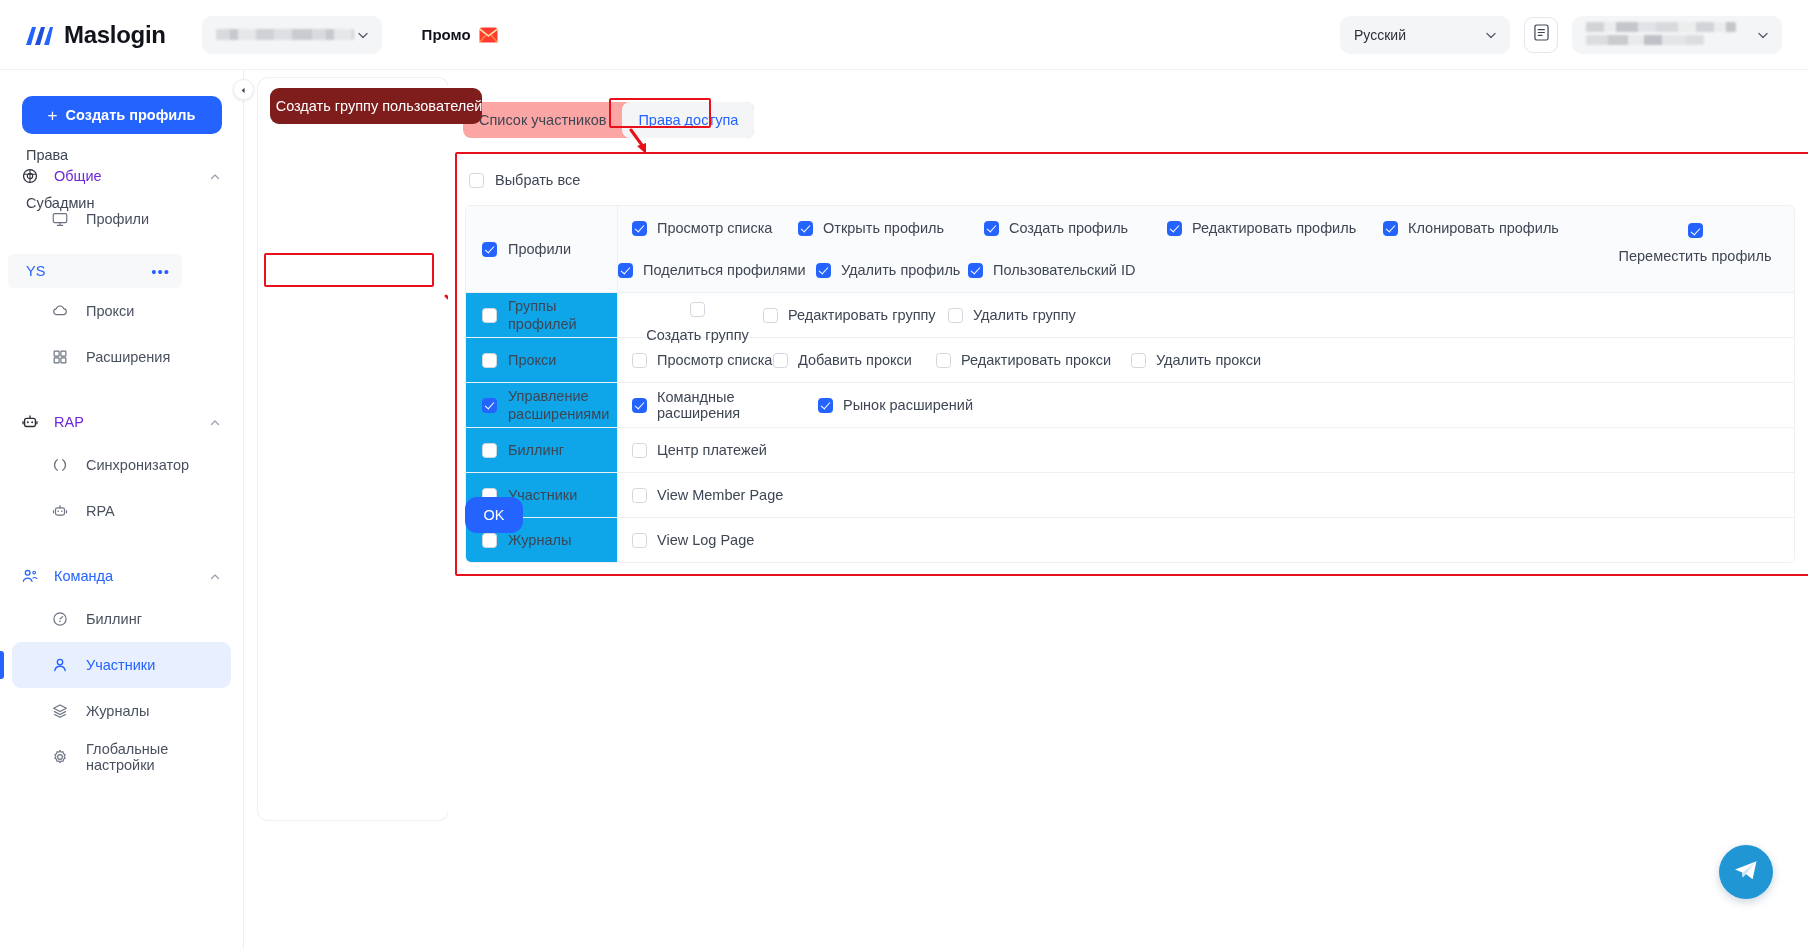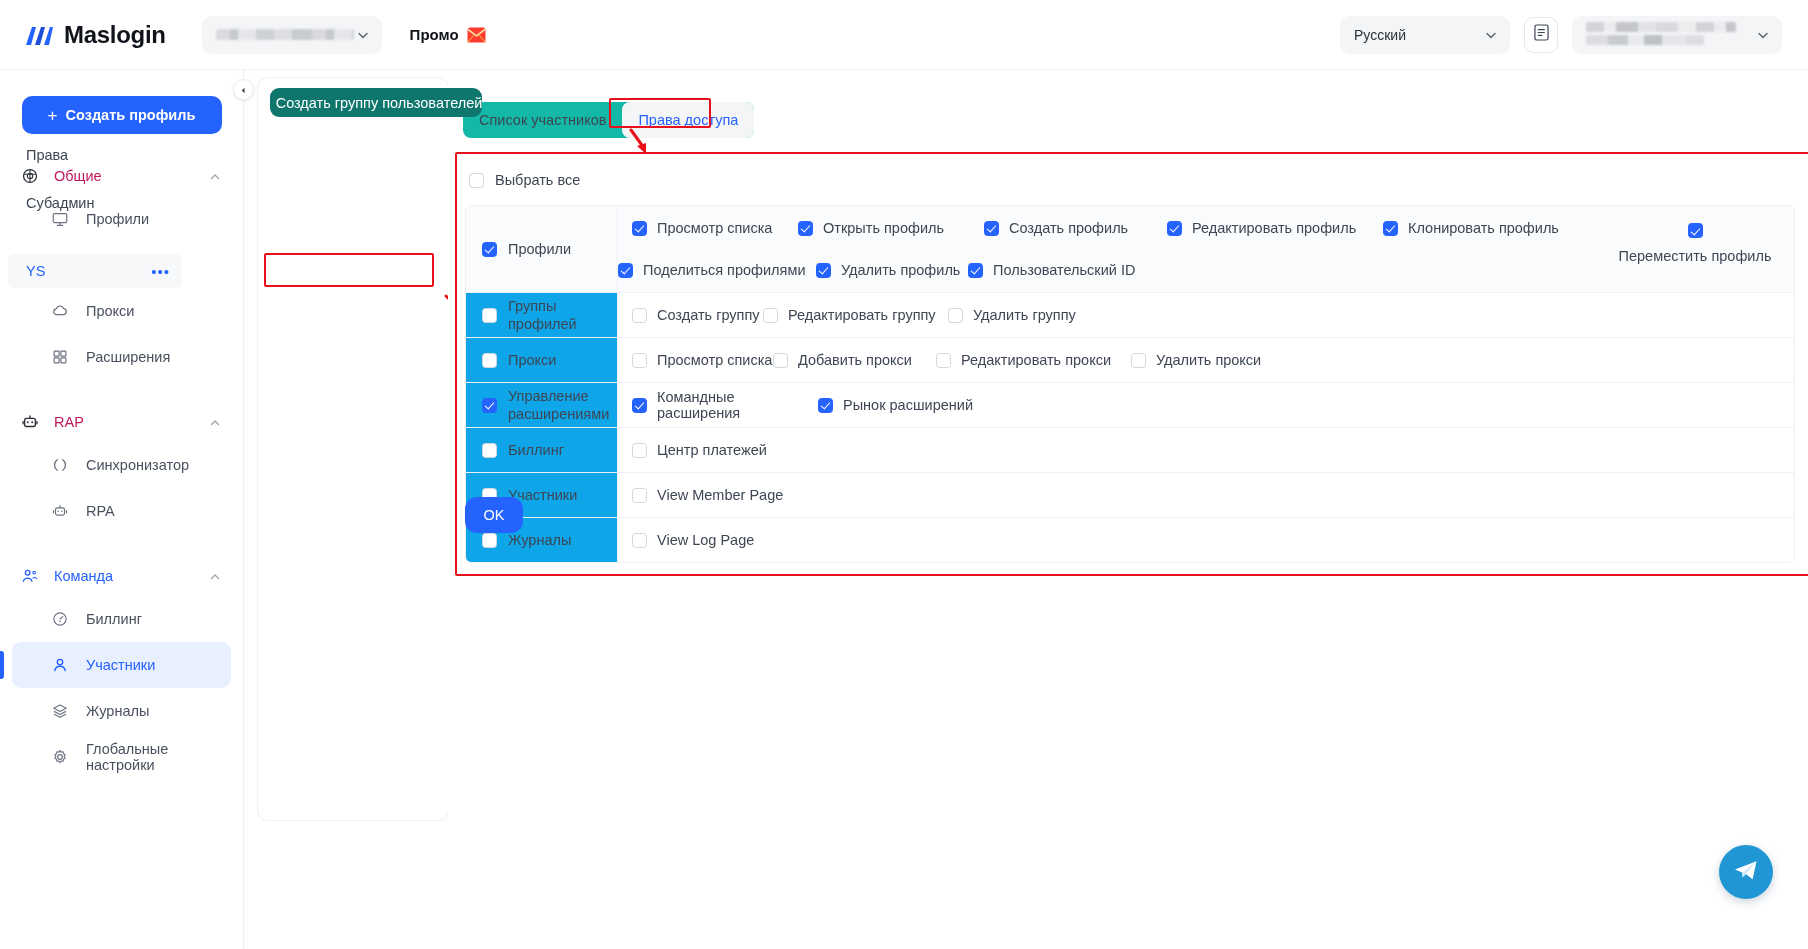--- a/index.html
+++ b/index.html
@@ -36,21 +36,21 @@
     filter: blur(1.1px);
   }
   .redact.w1 { width: 138px; }
   .redact2 { width: 150px; height: 26px; display:flex; flex-direction:column; gap:3px; }
   .redact2 i { display:block; height: 10px; border-radius:2px; filter: blur(1.2px);
      background: repeating-linear-gradient(90deg,#d3d4d8 0,#d3d4d8 18px,#ebecee 18px,#ebecee 30px,#c4c6ca 30px,#c4c6ca 52px,#e2e3e6 52px,#e2e3e6 70px,#d8d9dd 70px,#d8d9dd 92px,#eceded 92px,#eceded 110px);}
   .redact2 i:nth-child(2){ width: 118px;
      background: repeating-linear-gradient(90deg,#dcdde0 0,#dcdde0 22px,#c9cbcf 22px,#c9cbcf 42px,#e9eaec 42px,#e9eaec 58px,#bfc1c6 58px,#bfc1c6 76px,#e4e5e8 76px,#e4e5e8 100px);}
 
   .chev { width: 14px; height: 14px; flex: none; color: #5a6170; }
-  .promo { display:flex; align-items:center; gap:8px; margin-left: 28px; }
+  .promo { display:flex; align-items:center; gap:8px; margin-left: 40px; }
   .promo-label { font-size: 15px; font-weight: 600; color: #10131a; }
   .promo-icon { width: 19px; height: 16px; }
 
   .topright { margin-left: auto; display: flex; align-items: center; gap: 14px; margin-right: 26px; }
   .lang-select { width: 170px; }
   .doc-btn {
     width: 34px; height: 36px; border: 1px solid #e4e6ea; border-radius: 9px;
     display:flex; align-items:center; justify-content:center; background:#fff;
   }
   .user-select { width: 210px; }
@@ -64,21 +64,21 @@
     margin: 0 auto; width: 200px; height: 38px; background: #2563ff;
     border-radius: 10px; color: #fff; font-size: 14.5px; font-weight: 600;
     display: flex; align-items: center; justify-content: center; gap: 8px;
     border: none; cursor: pointer;
   }
   .plus { font-size: 17px; font-weight: 400; line-height: 1; }
 
   .nav-group { margin-top: 22px; }
   .nav-head {
     height: 40px; display: flex; align-items: center; padding: 0 22px 0 20px;
-    font-size: 14.5px; color: #be185d; gap: 14px; cursor: pointer;
+    font-size: 14.5px; color: #6d28d9; gap: 14px; cursor: pointer;
   }
   .nav-head.active { color: #2563ff; }
   .nav-head .caret { margin-left: auto; width: 12px; height: 12px; color:#9aa1ad; }
   .nav-item {
     height: 46px; display: flex; align-items: center; gap: 16px;
     padding-left: 38px; font-size: 14.5px; color: #4a5costume; color:#49515f;
     margin: 0 12px; border-radius: 9px; cursor: pointer; position: relative;
   }
   .nav-item.selected { background: #e8efff; color: #2563ff; }
   .nav-item.selected::before {
@@ -88,22 +88,22 @@
   .nav-ico { width: 20px; height: 20px; flex: none; display:flex; align-items:center; justify-content:center; }
   .nav-item.standalone { padding-left: 22px; gap: 16px; }
 
   
   .groups-panel {
     position: absolute; top: 78px; left: 258px; width: 190px; height: 742px;
     background: #fff; border-radius: 10px; box-shadow: 0 0 0 1px #f0f1f4;
     overflow: hidden;
   }
   .create-group-btn {
-    position: absolute; top: 88px; left: 270px; height: 29px; width: 212px;
-    background: #0f766e; color: #fff; border: none; border-radius: 9px;
+    position: absolute; top: 88px; left: 270px; height: 36px; width: 212px;
+    background: #7f1d1d; color: #fff; border: none; border-radius: 9px;
     font-size: 14.5px; font-weight: 500; text-align: left; padding-left: 6px;
     display: flex; align-items: center; justify-content: center;
     overflow: hidden; white-space: nowrap; cursor: pointer; z-index: 5;
   }
   .group-item {
     position:absolute; left: 8px; width: 174px; height: 34px;
     display:flex; align-items:center; padding: 0 12px 0 18px;
     font-size: 14.5px; color: #3e4654; border-radius: 6px; cursor: pointer;
   }
   .group-item.selected { background: #f7f8fa; color: #2563ff; }
@@ -115,21 +115,21 @@
     display:flex; align-items:center; justify-content:center; z-index: 6;
     box-shadow: 0 1px 3px rgba(20,30,60,.10); cursor:pointer;
   }
 
   
   .content { position: absolute; top: 70px; left: 448px; right: 0; bottom: 0;
     background: #fff; }
 
   .tabs {
     position:absolute; top: 32px; left: 15px; height: 36px;
-    background: #14b8a6; border-radius: 8px; display:flex; align-items:center;
+    background: #fca5a5; border-radius: 8px; display:flex; align-items:center;
   }
   .tab {
     height: 36px; padding: 0 16px; display:flex; align-items:center;
     font-size: 14.5px; color: #3e4654; border-radius: 8px; cursor: pointer;
   }
   .tab.active { color: #2563ff; background: #f4f5f7; }
   .tab-hl {
     position:absolute; top: 28px; left: 161px; width: 102px; height: 30px;
     border: 2px solid #e8111b; border-radius: 2px; pointer-events:none;
   }
@@ -528,21 +528,21 @@
               </div>
           </div>
         </div>
 
         <div class="perm-row">
           <div class="perm-cat">
             <span class="cb"></span>
             <span class="lbl">Группы профилей</span>
           </div>
           <div class="perm-opts">
-            <div class="opt" style="width:145px; padding-left:14px;">
+            <div class="opt" style="width:145px; padding-left:14px;flex-direction:column;">
               <span class="cb"></span>
               <span>Создать группу</span>
               </div>
             <div class="opt" style="width:185px;">
               <span class="cb"></span>
               <span>Редактировать группу</span>
               </div>
             <div class="opt" style="width:160px;">
               <span class="cb"></span>
               <span>Удалить группу</span>

